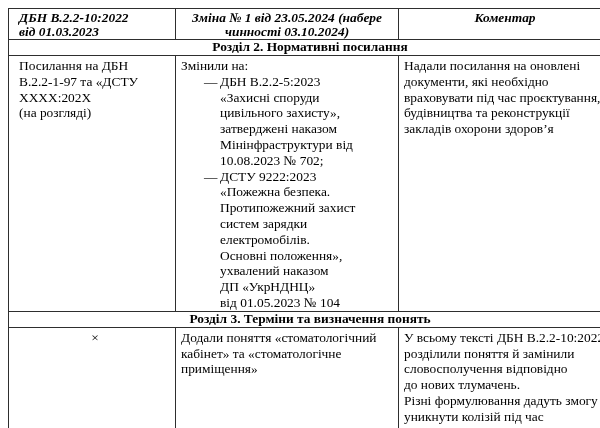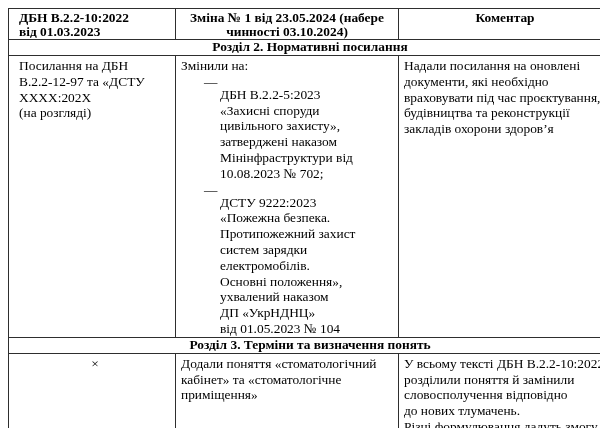--- a/index.html
+++ b/index.html
@@ -33,41 +33,42 @@
     padding: 0;
     overflow: hidden;
   }
   .cell { white-space: pre-line; }
   
   tr.hdr td {
     font-weight: bold;
     height: 25px;
     line-height: 14px;
     padding-top: 2px;
+    font-style: italic;
   }
   td.c1 { width: 152px; padding-left: 10px; padding-right: 4px; text-align: left; }
   td.c2 { width: 218px; padding-left: 5px;  padding-right: 4px; }
   td.c3 { width: 208px; padding-left: 5px;  padding-right: 4px; }
   tr.hdr td.c2, tr.hdr td.c3 { text-align: center; padding-left: 2px; padding-right: 2px; }
   
   tr.sect td {
     font-weight: bold;
     text-align: center;
     height: 12px;
     line-height: 14px;
     padding: 0 2px 1px 2px;
   }
   
   tr.r1 td { height: 245px; padding-top: 2px; }
   tr.r2 td { height: 150px; padding-top: 2px; }
   td.center-x { text-align: center; }
   
   .li { display: flex; margin-left: 23px; }
   .li .dash { flex: none; width: 16px; }
-  .li .lit { white-space: pre-line; margin-top: 13px; }
+  .li .lit { white-space: pre-line; }
 </style>
 </head>
 <body>
 
 <div class="page">
   <table class="tbl">
     <tbody>
         <tr class="hdr">
       <td class="c1 cell">ДБН В.2.2-10:2022
 від 01.03.2023</td>
@@ -75,21 +76,21 @@
 чинності 03.10.2024)</td>
       <td class="c3 cell">Коментар</td>
     </tr>
 
     <tr class="sect">
       <td colspan="3">Розділ 2. Нормативні посилання</td>
     </tr>
 
     <tr class="r1">
       <td class="c1 cell">Посилання на ДБН
-В.2.2-12-97 та «ДСТУ
+В.2.2-1-97 та «ДСТУ
 ХХХХ:202Х
 (на розгляді)</td>
       <td class="c2">
         <div class="cell">Змінили на:</div>
         <div class="li">
           <span class="dash">—</span>
           <span class="lit">ДБН В.2.2-5:2023
 «Захисні споруди
 цивільного захисту»,
 затверджені наказом

